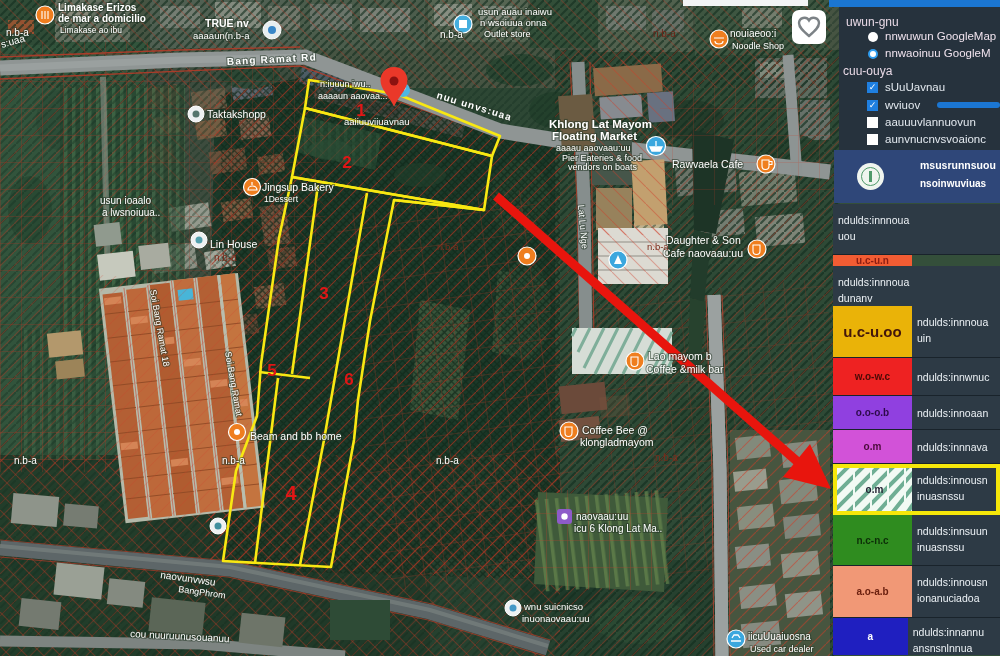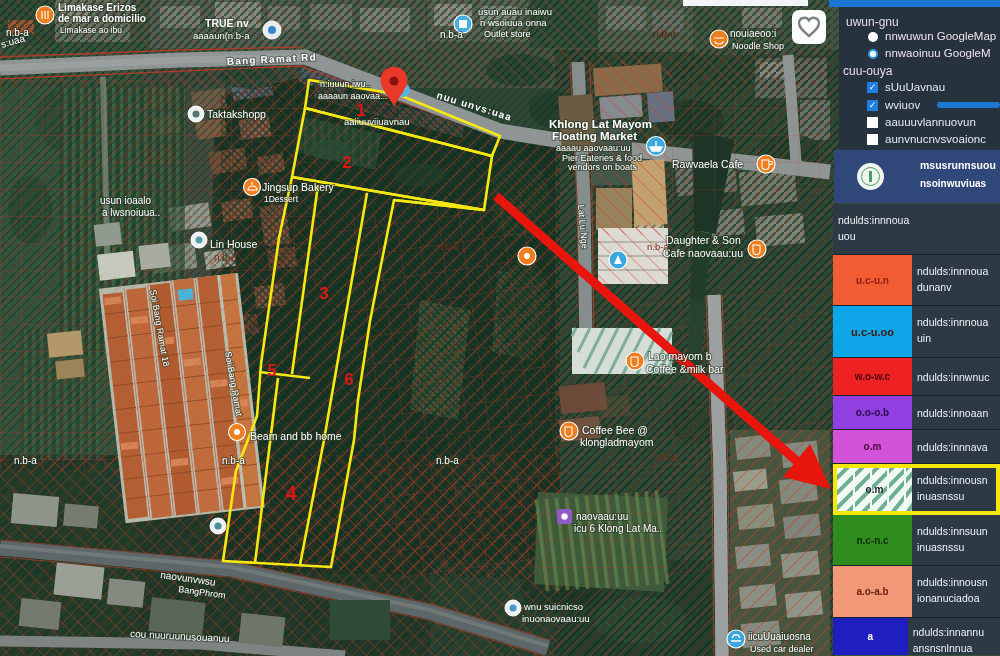--- a/index.html
+++ b/index.html
@@ -507,27 +507,27 @@
    <div class="sb-abs" style="left:86px;top:9px;font-size:10.5px;font-weight:bold;">msusrunnsuou</div>
    <div class="sb-abs" style="left:86px;top:28px;font-size:10px;font-weight:bold;">nsoinwuviuas</div>
  </div>
 
  <div class="sb-abs" style="left:4px;top:204px;width:167px;">
 
    <div style="display:flex;height:50px;border-bottom:1.5px solid #19232b;">
      <div style="flex:1;background:#2d3a45;color:#edf2f6;font-size:10.5px;padding:8px 0 0 5px;line-height:16px;">ndulds:innnoua<br>uou</div>
    </div>
 
-   <div style="display:flex;height:50px;border-bottom:1.5px solid #19232b;">
+   <div style="display:flex;height:50px;border-bottom:1.5px solid #19232b;flex-direction:column;">
      <div style="width:79px;background:#f25c33;color:#8c1d12;font-weight:bold;font-size:10px;display:flex;align-items:center;justify-content:center;">u.c-u.n</div>
      <div style="flex:1;background:#2d3a45;color:#edf2f6;font-size:10.5px;padding:8px 0 0 5px;line-height:16px;">ndulds:innnoua<br>dunanv</div>
    </div>
 
    <div style="display:flex;height:51px;border-bottom:1.5px solid #19232b;">
-     <div style="width:79px;background:#0ea5e9;color:#43160b;font-weight:bold;font-size:11px;display:flex;align-items:center;justify-content:center;">u.c-u.oo</div>
+     <div style="width:79px;background:#eab308;color:#43160b;font-weight:bold;font-size:15px;display:flex;align-items:center;justify-content:center;">u.c-u.oo</div>
      <div style="flex:1;background:#2d3a45;color:#edf2f6;font-size:10.5px;padding:8px 0 0 5px;line-height:16px;">ndulds:innnoua<br>uin</div>
    </div>
 
    <div style="display:flex;height:37px;border-bottom:1.5px solid #19232b;">
      <div style="width:79px;background:#ee2222;color:#4a0a06;font-weight:bold;font-size:10px;display:flex;align-items:center;justify-content:center;">w.o-w.c</div>
      <div style="flex:1;background:#2d3a45;color:#edf2f6;font-size:10.5px;display:flex;align-items:center;padding-left:5px;">ndulds:innwnuc</div>
    </div>
 
    <div style="display:flex;height:33px;border-bottom:1.5px solid #19232b;">
      <div style="width:79px;background:#9040e0;color:#2d0a4a;font-weight:bold;font-size:10px;display:flex;align-items:center;justify-content:center;">o.o-o.b</div>

